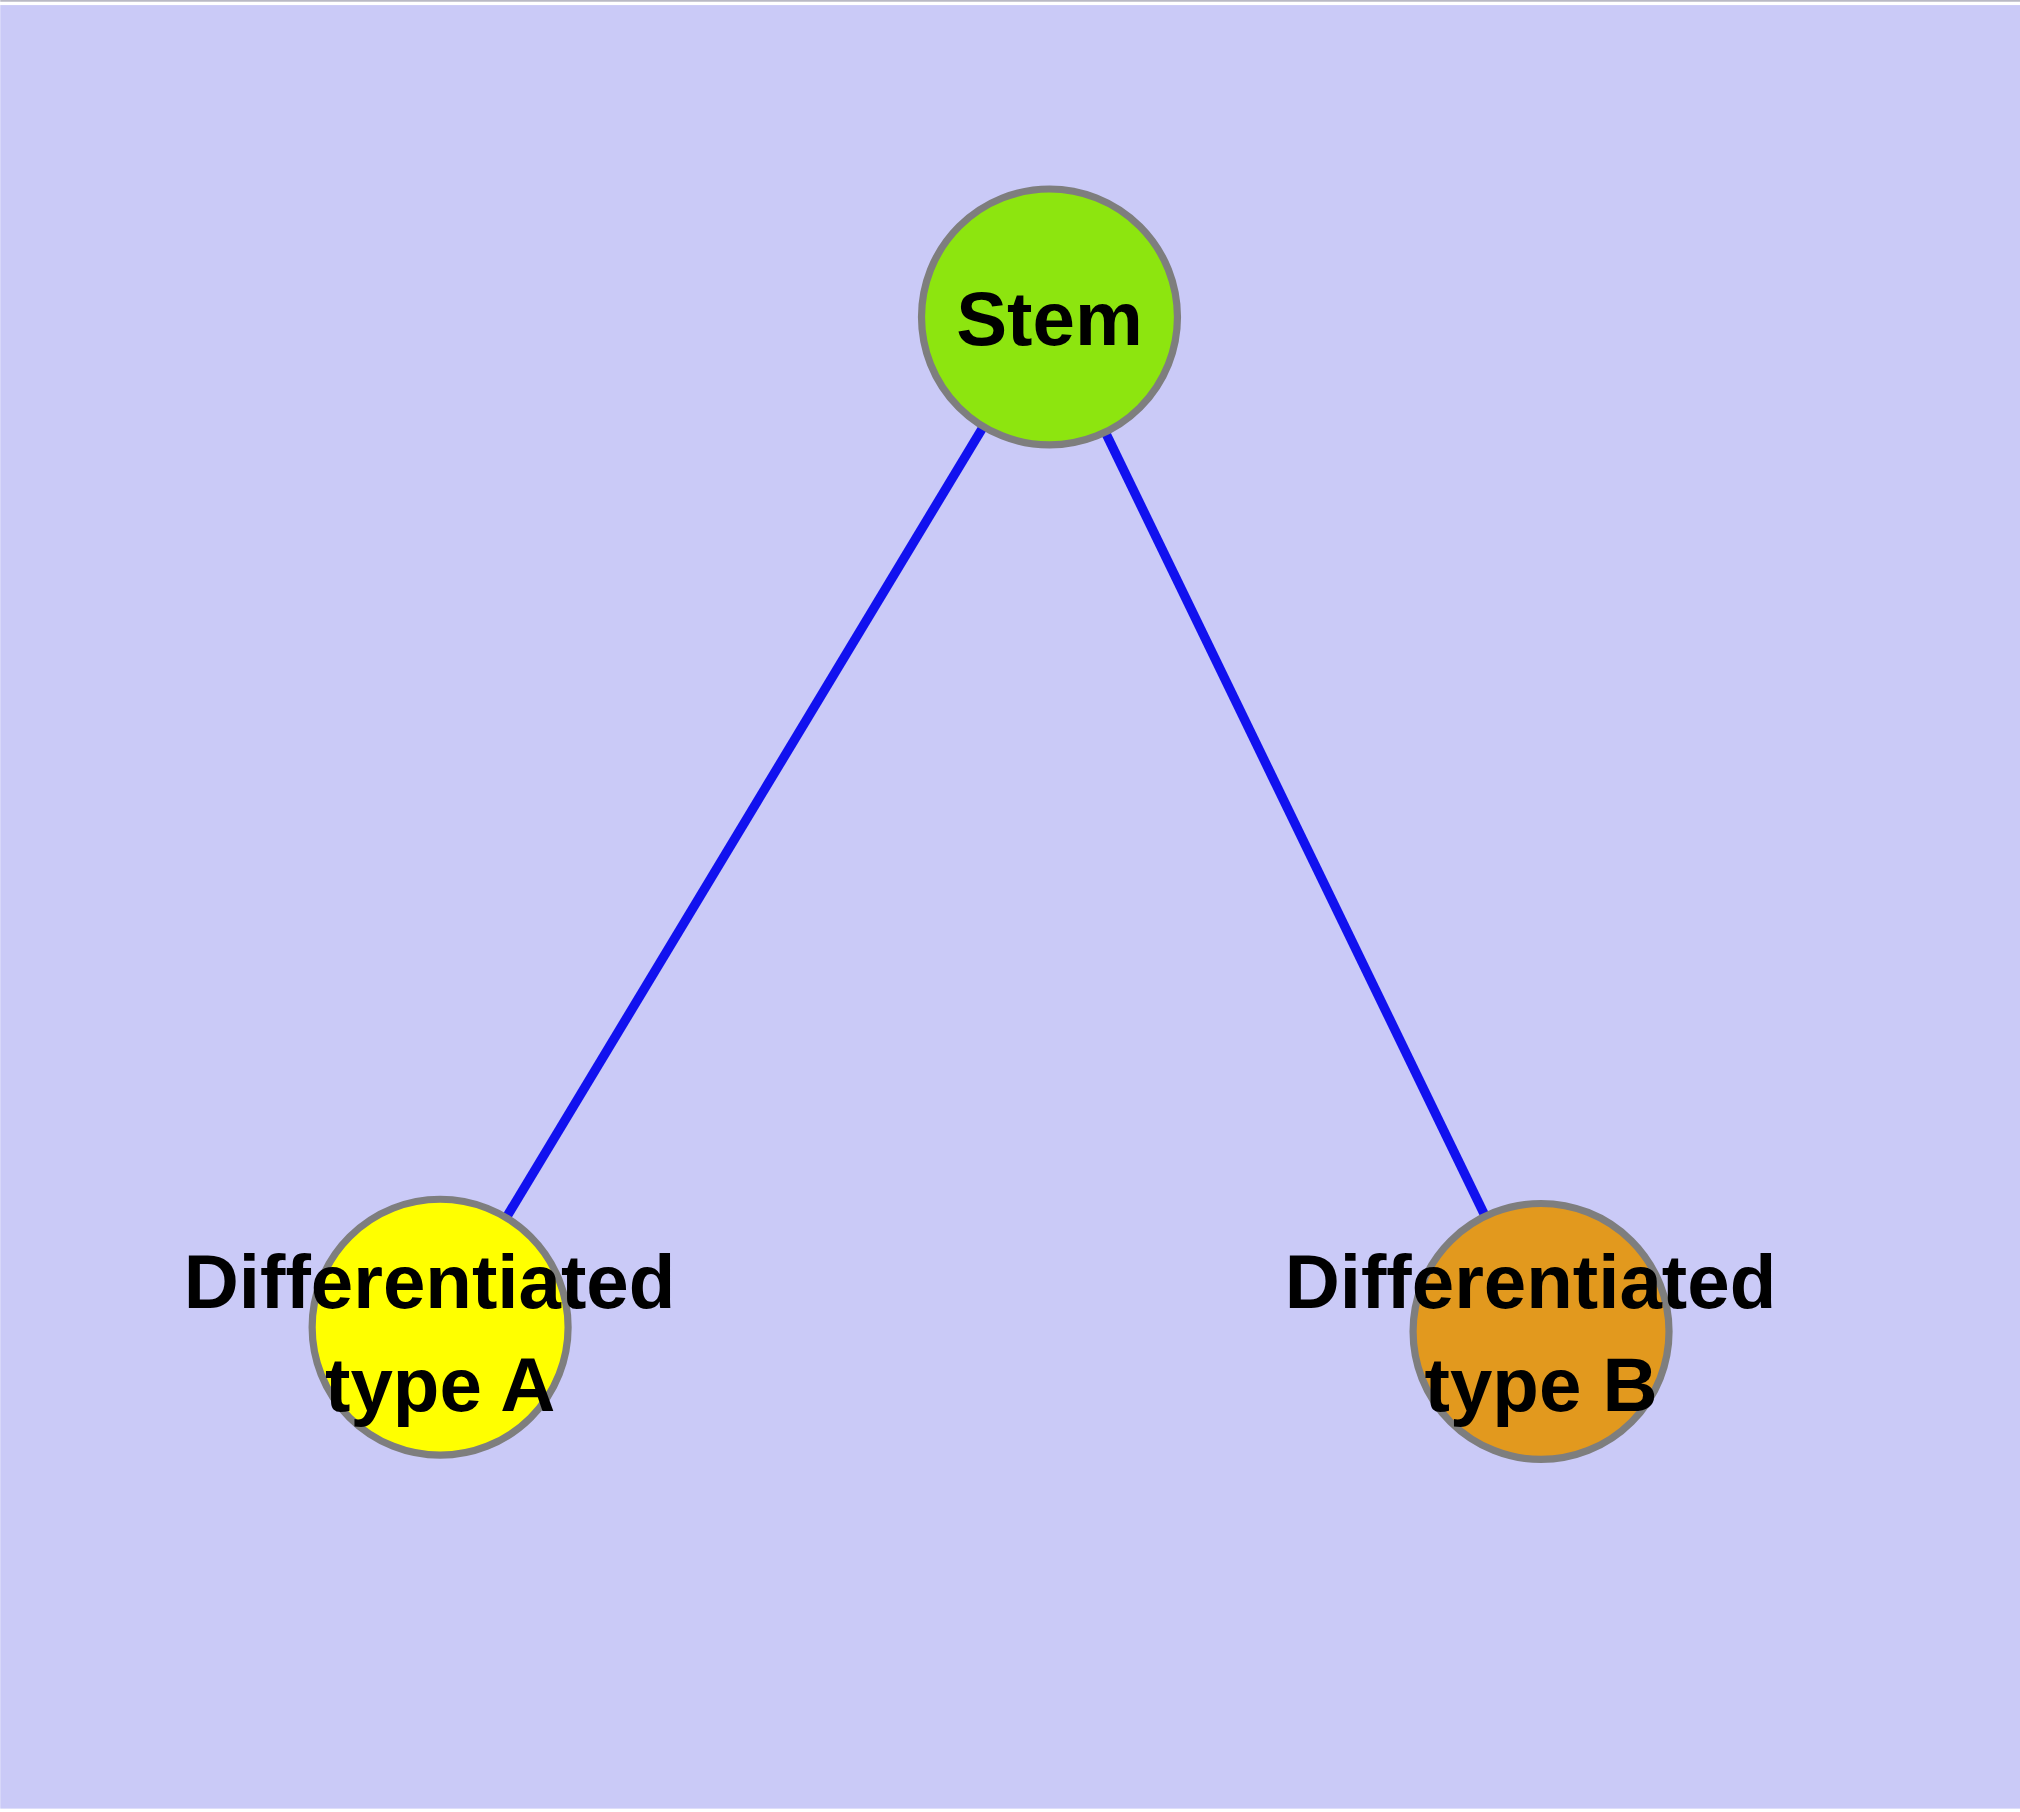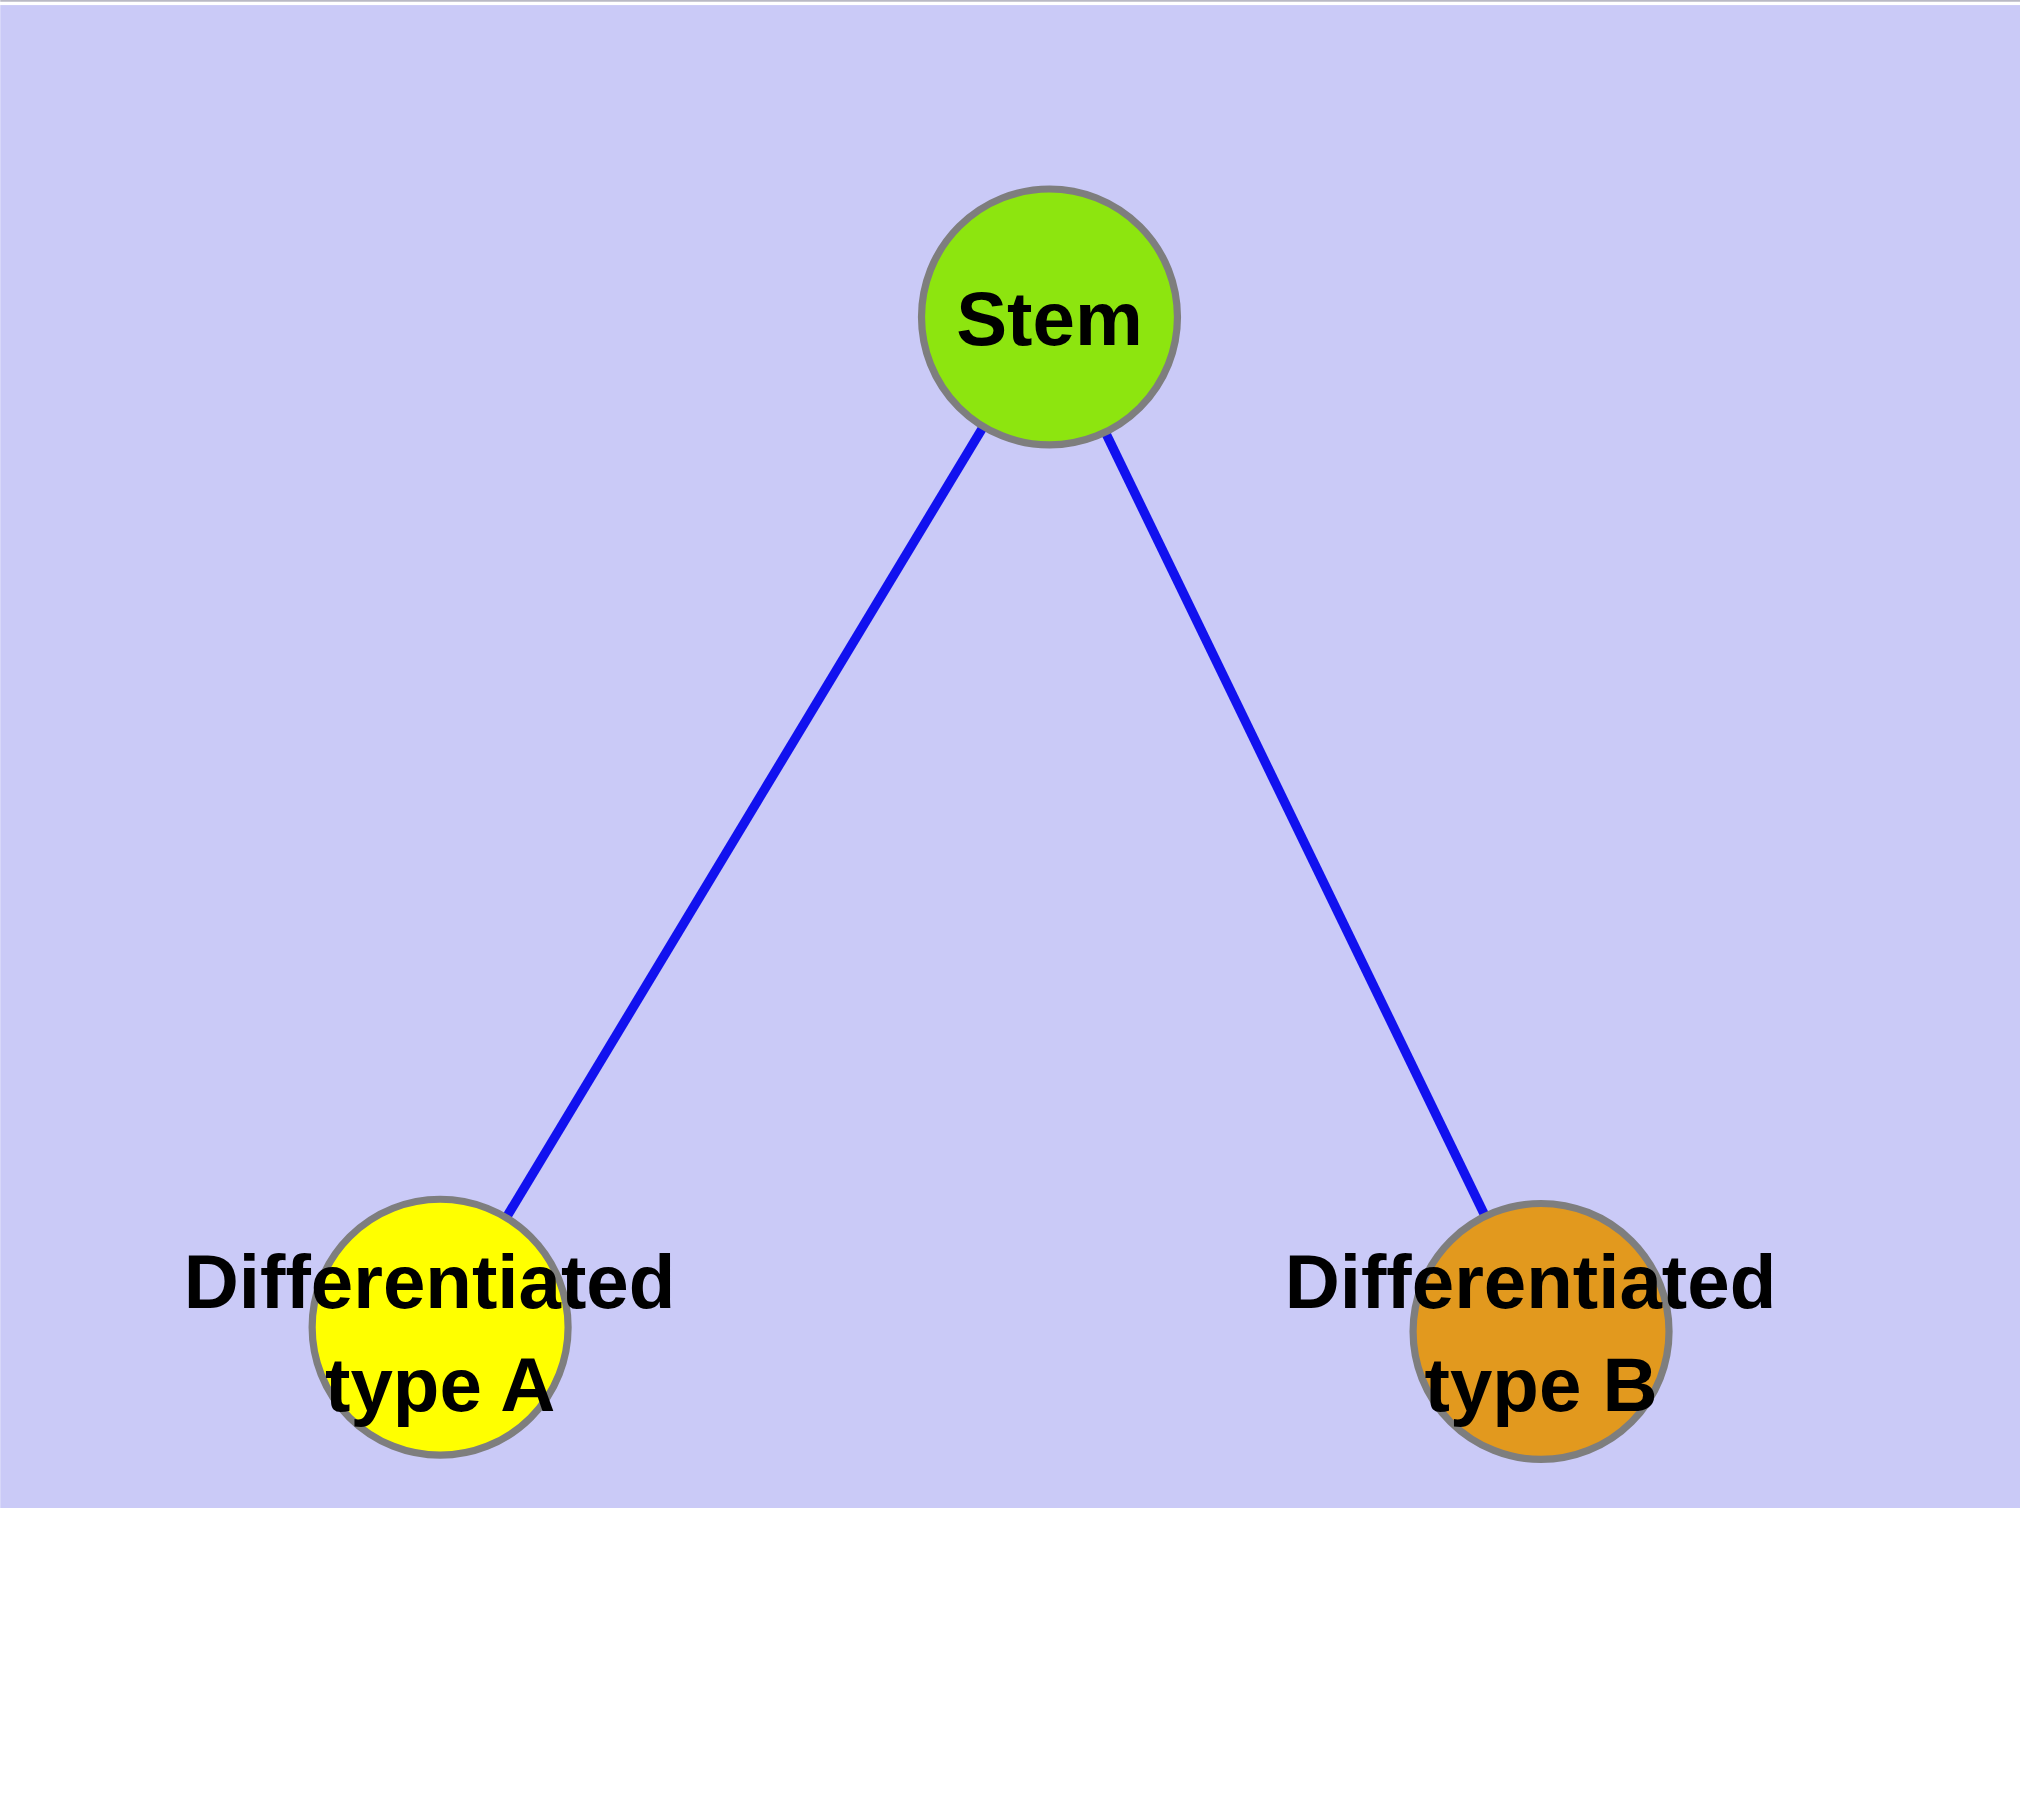--- a/index.html
+++ b/index.html
@@ -3,21 +3,21 @@
 <meta charset="utf-8">
 <style>
   html, body {
     margin: 0;
     padding: 0;
     background: #ffffff;
   }
   .stage {
     position: relative;
     width: 2021px;
-    height: 1508px;
+    height: 1812px;
     overflow: hidden;
   }
   .stage svg {
     display: block;
     width: 2021px;
     height: 1812px;
   }
   .node-label {
     font-family: "Liberation Sans", sans-serif;
     font-weight: bold;

